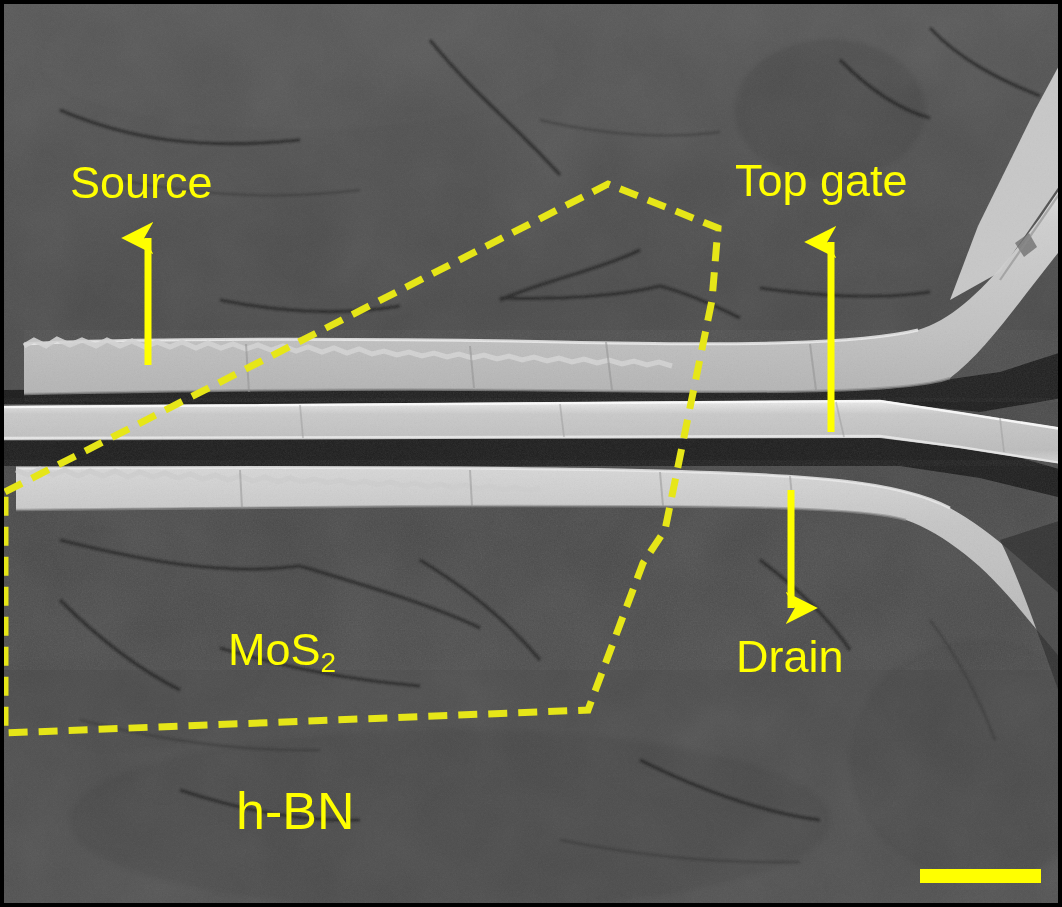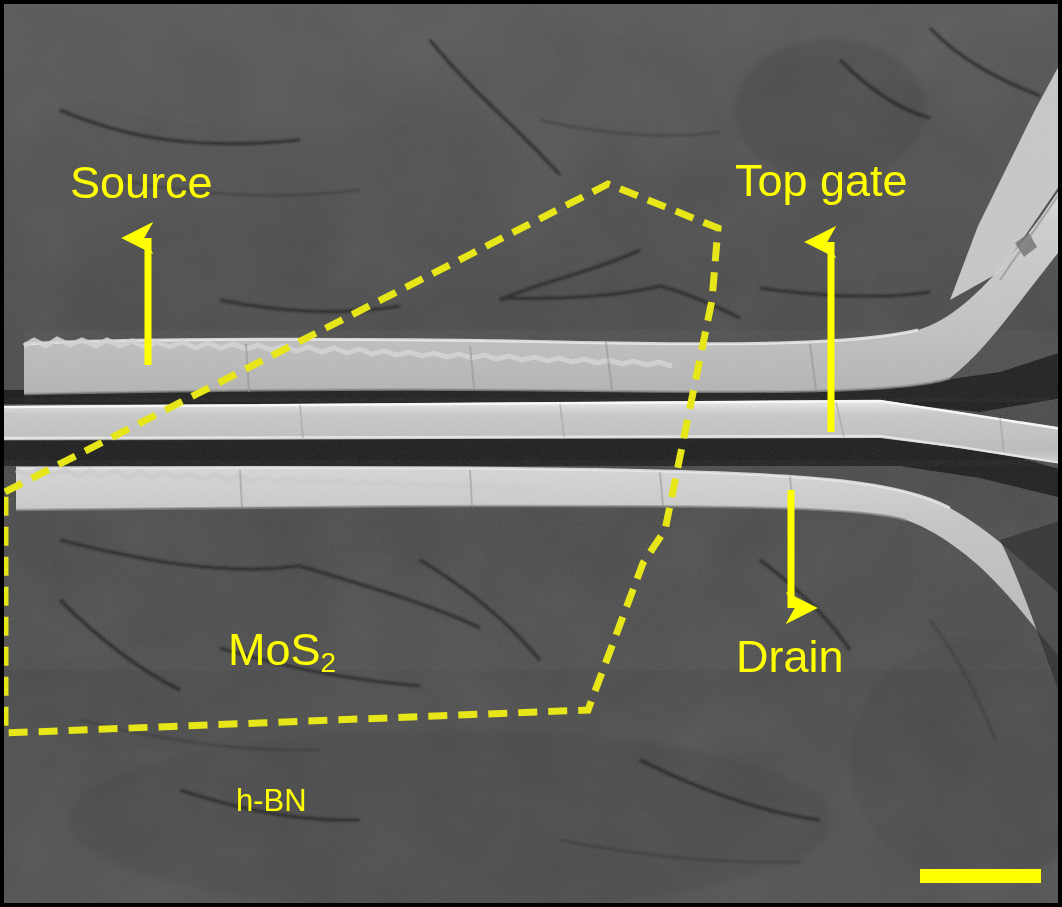--- a/index.html
+++ b/index.html
@@ -36,21 +36,21 @@
   .ann-label sub {
     font-size: 0.62em;
     vertical-align: baseline;
     position: relative;
     top: 0.26em;
   }
   #label-source   { left: 70px;  top: 160px; font-size: 45px; }
   #label-topgate  { left: 735px; top: 158px; font-size: 45px; }
   #label-drain    { left: 736px; top: 634px; font-size: 45px; }
   #label-mos2     { left: 228px; top: 619px; font-size: 45px; margin-top: 8px; }
-  #label-hbn      { left: 236px; top: 785px; font-size: 31px; }
+  #label-hbn      { left: 236px; top: 785px; font-size: 52px; }
   #scale-bar {
     position: absolute;
     left: 920px;
     top: 869px;
     width: 121px;
     height: 14px;
     background: #ffff00;
   }
 </style>
 </head>

